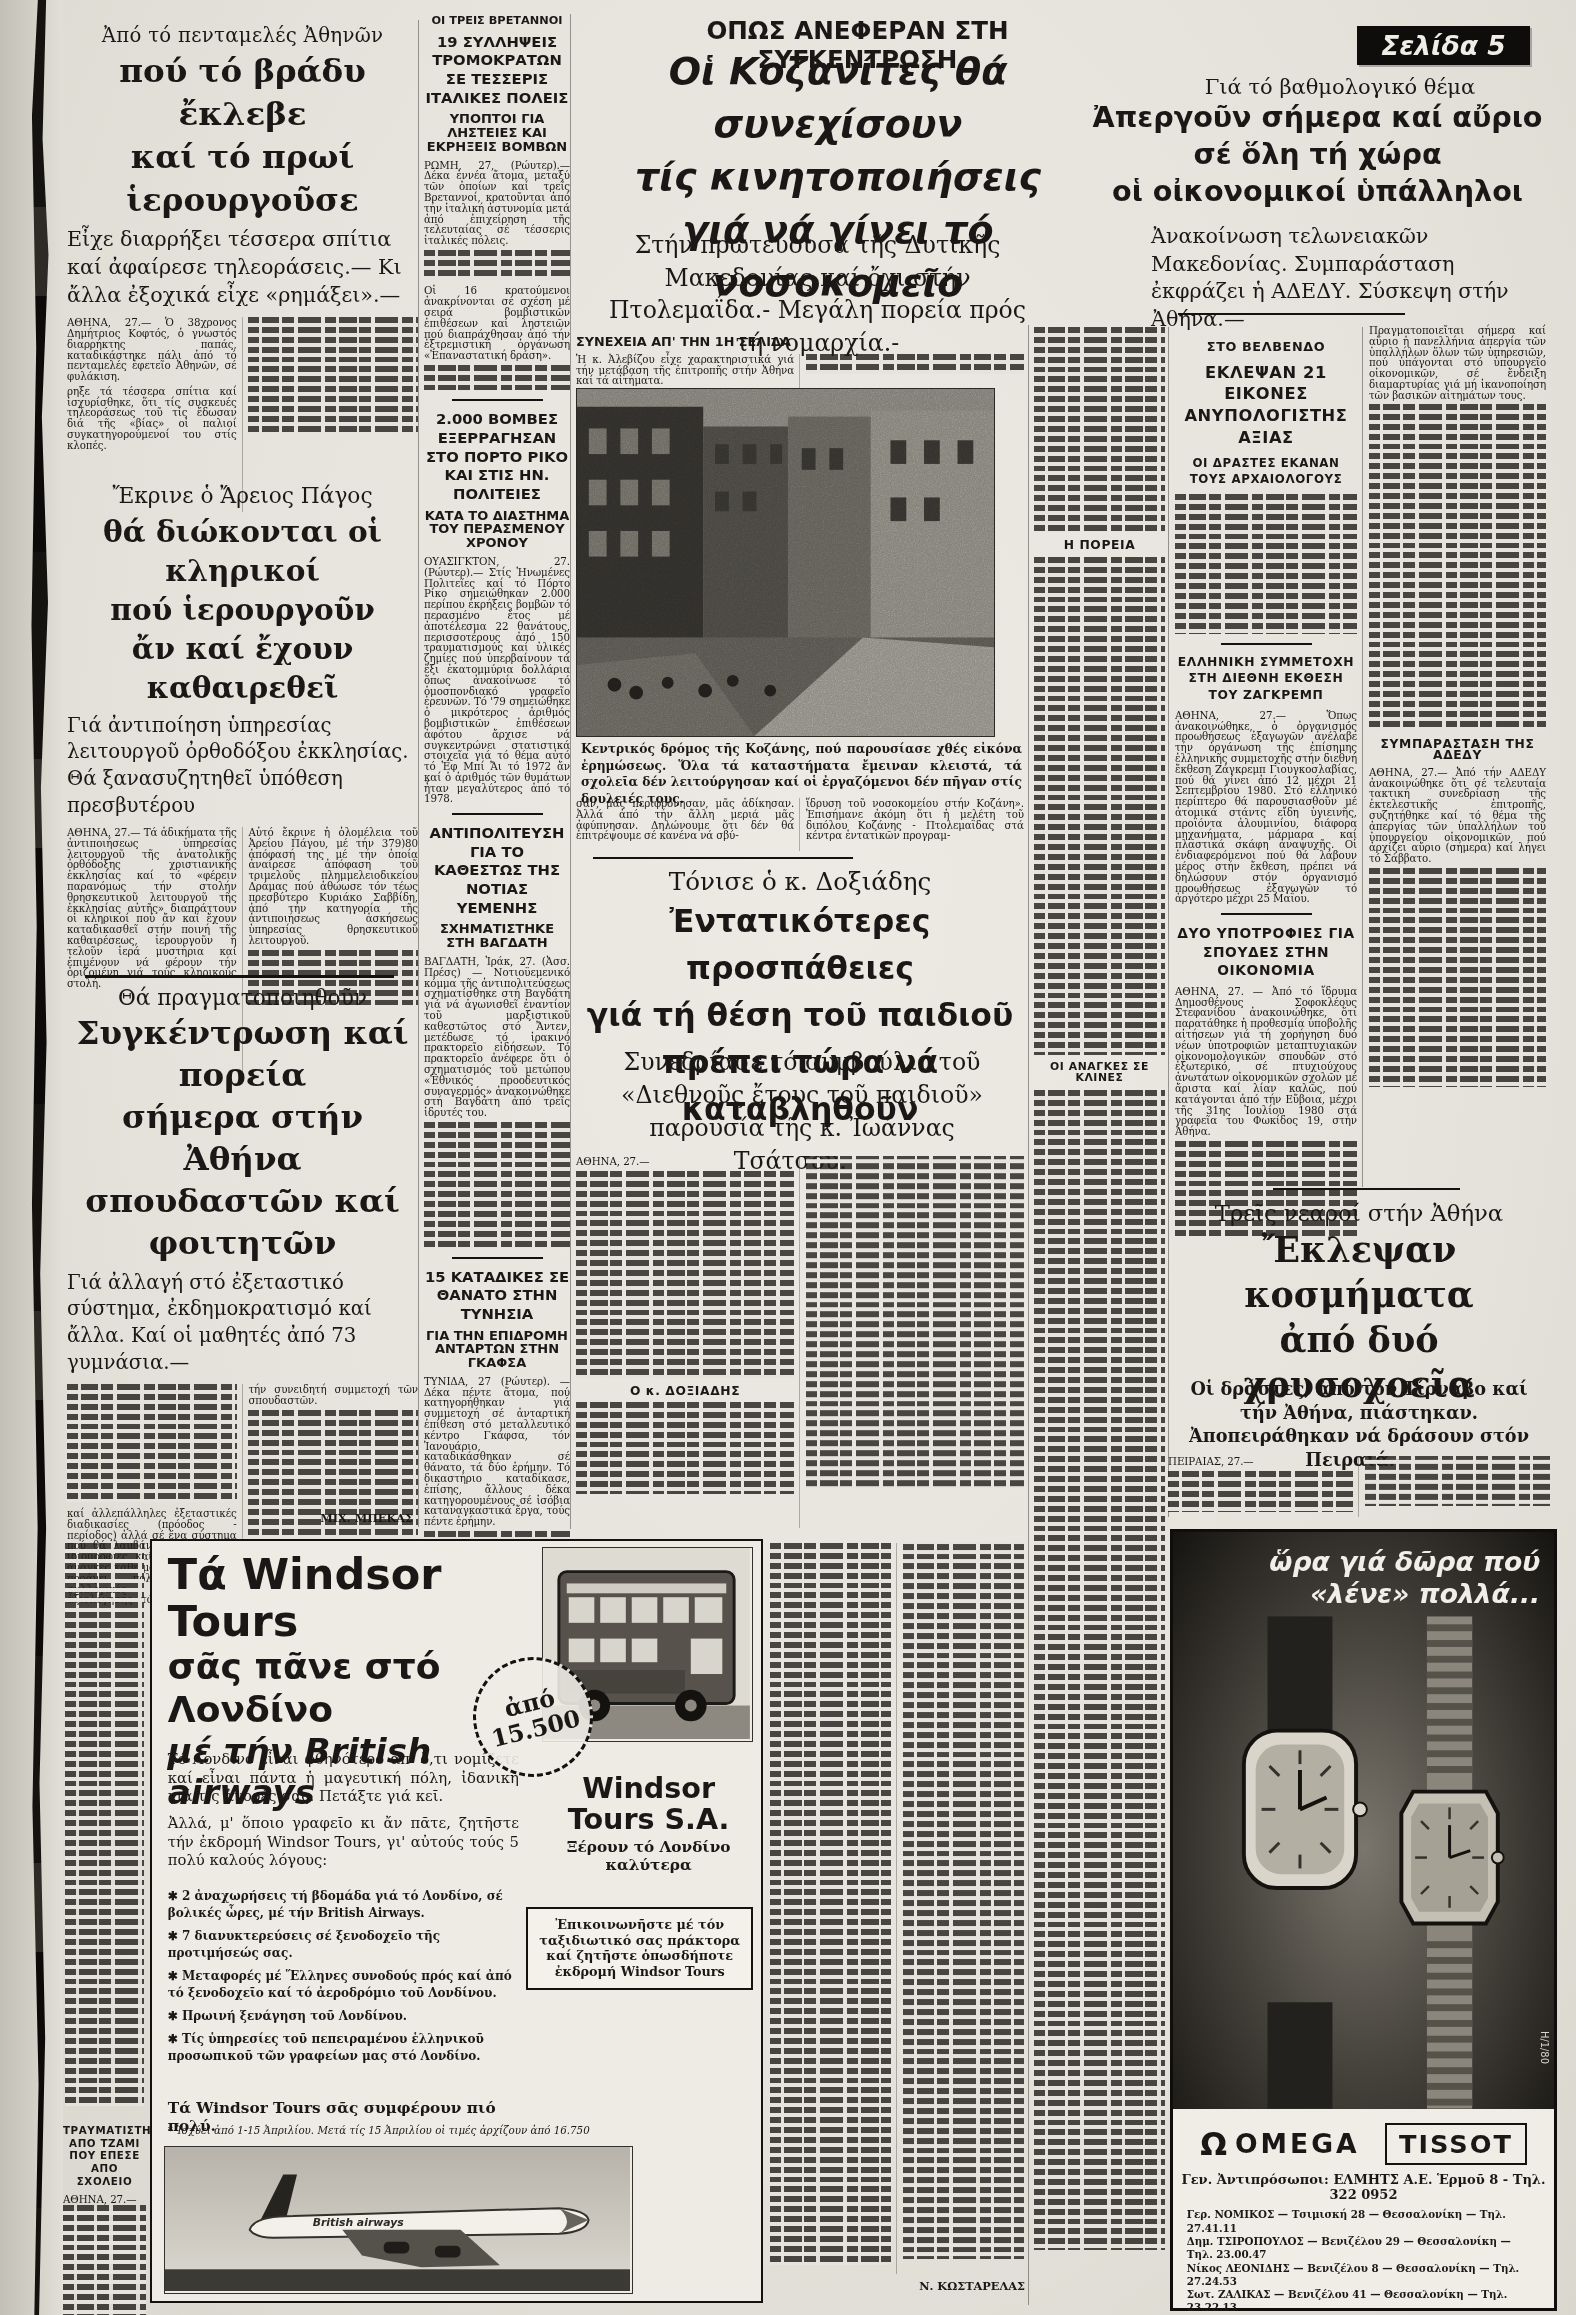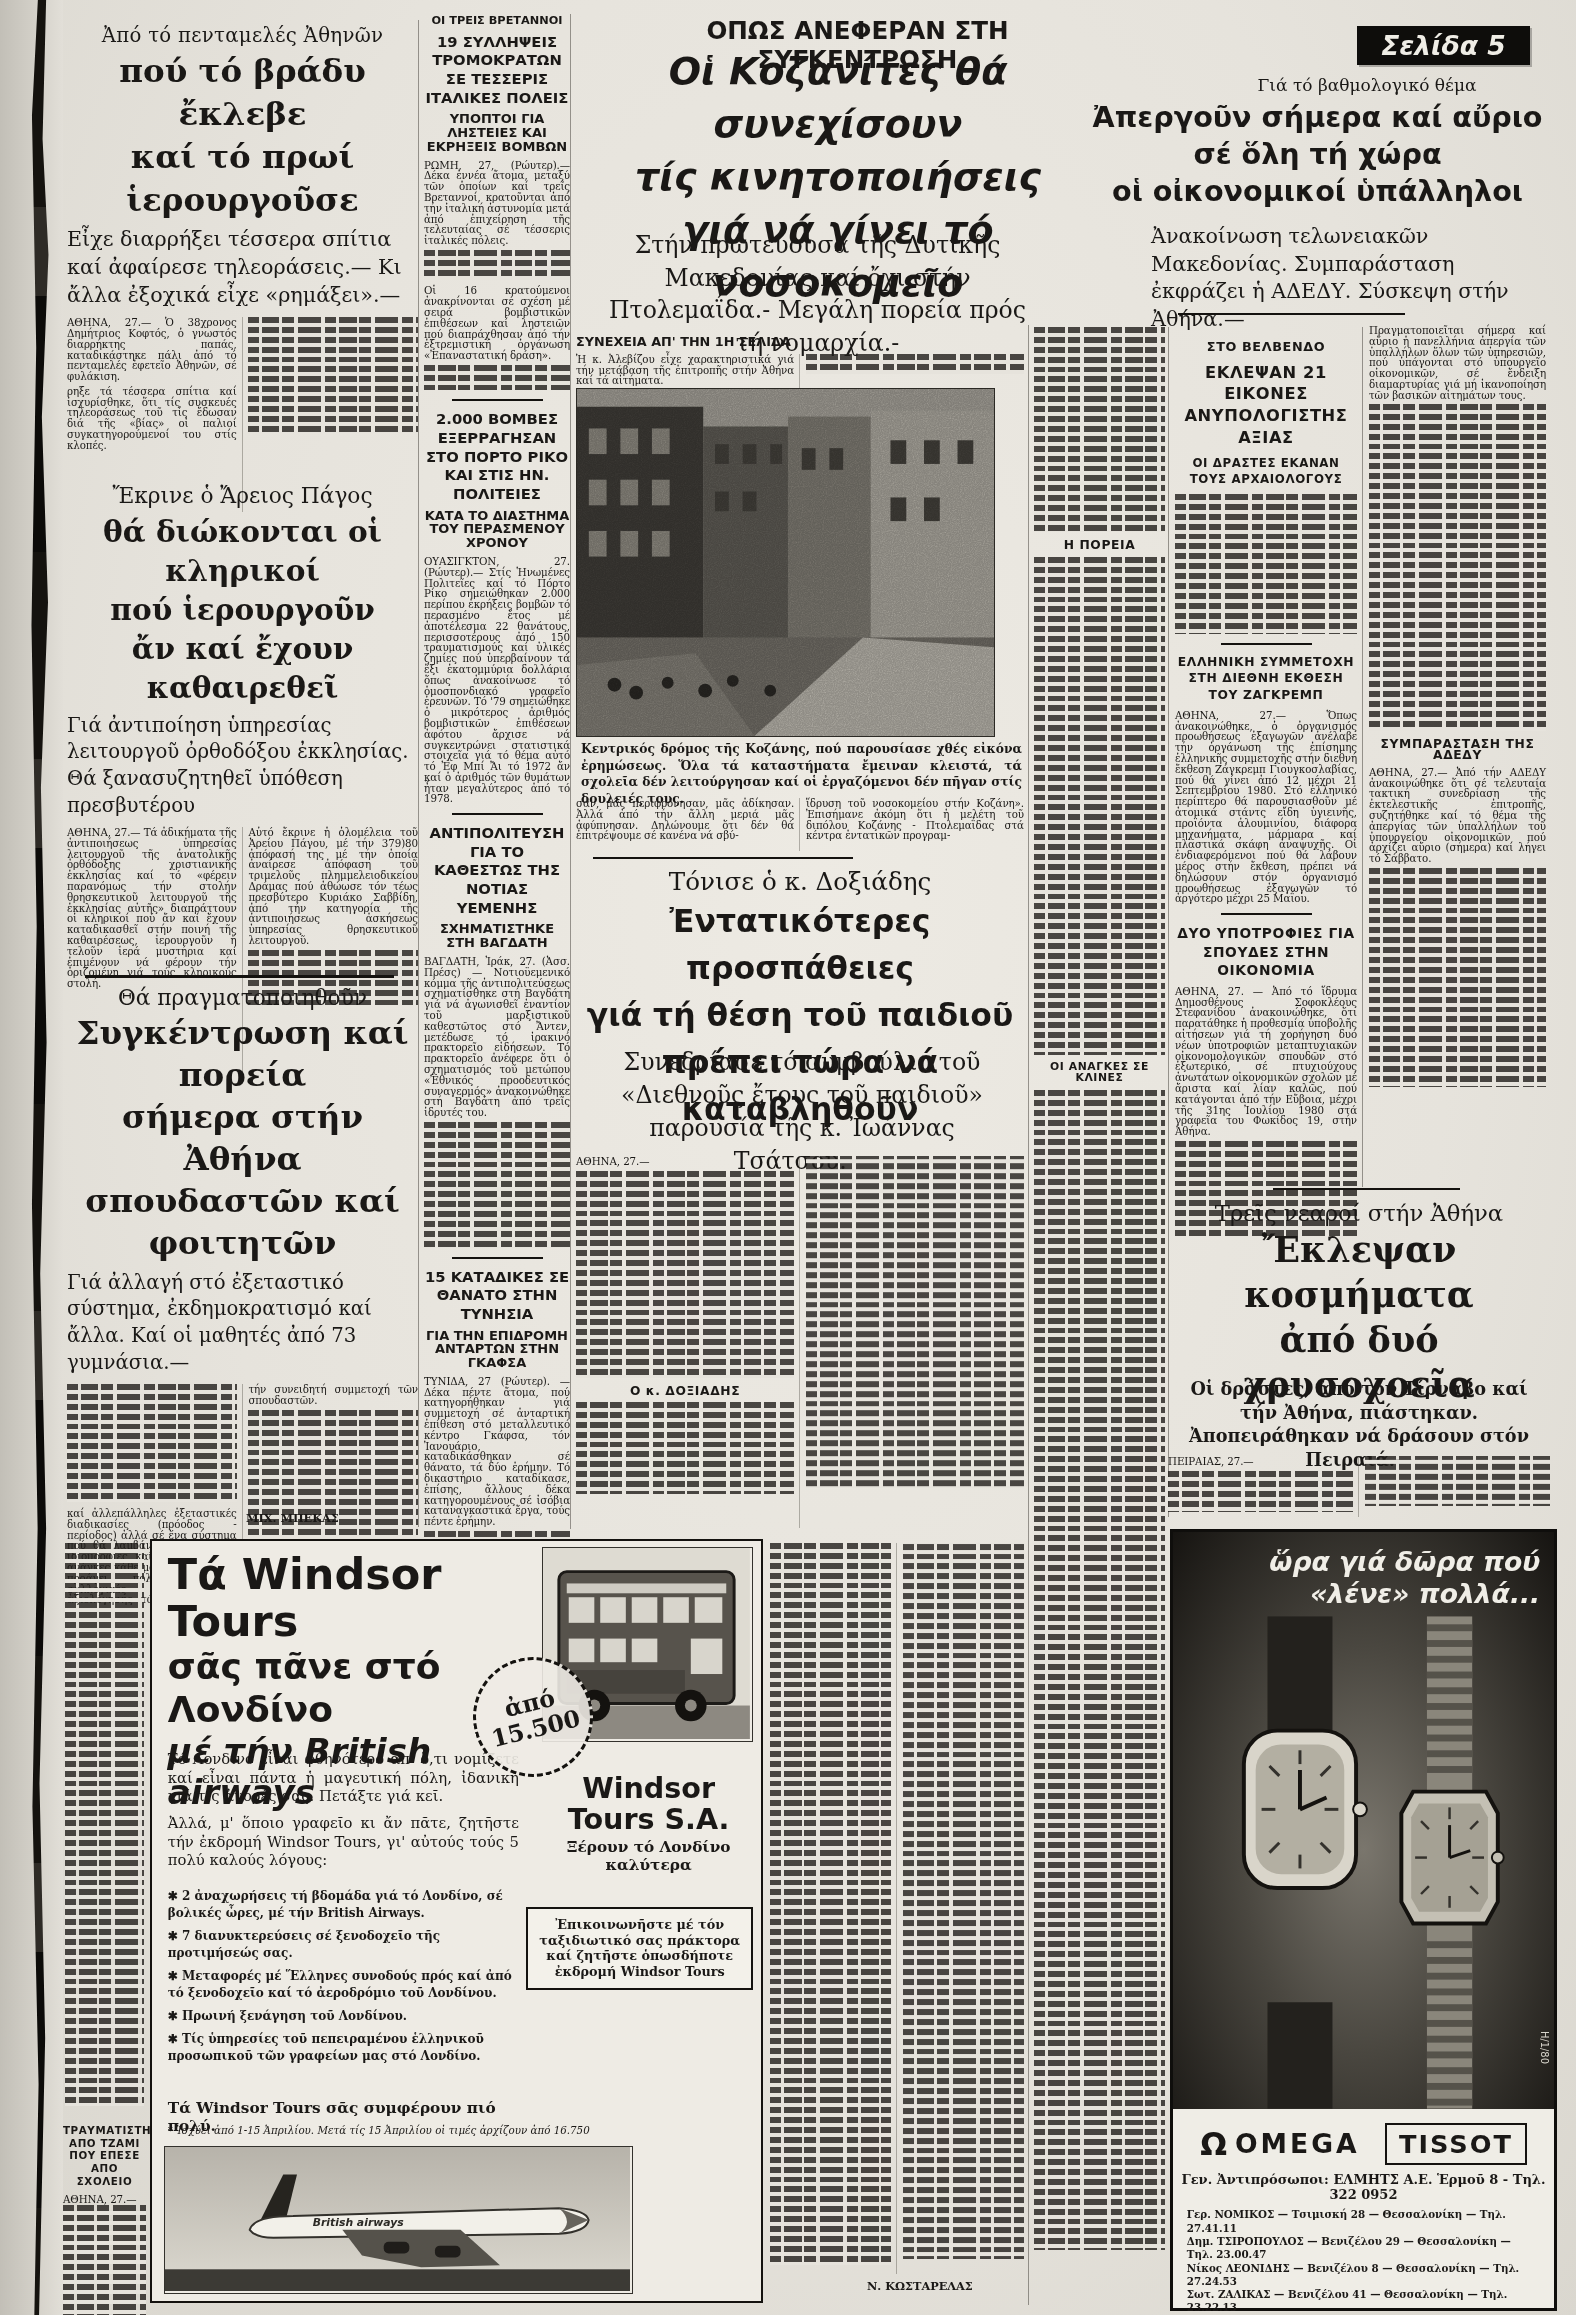--- a/index.html
+++ b/index.html
@@ -25,21 +25,21 @@
   .deck{font-size:20.7px;line-height:27.6px;}
   .body{font-size:10.3px;line-height:10.8px;text-align:justify;letter-spacing:-0.1px;}
   .body p{margin:0 0 3.9px 0;}
   .cols2{column-count:2;column-gap:11.8px;column-rule:1px solid rgba(60,57,50,.35);}
   .fill{background-image:
       repeating-linear-gradient(180deg, rgba(0,0,0,0) 0 5.9px, var(--paper) 5.9px 9.9px),
       repeating-linear-gradient(90deg, rgba(32,29,26,.8) 0 10.8px, rgba(0,0,0,0) 10.8px 13.8px, rgba(32,29,26,.8) 13.8px 31.5px, rgba(0,0,0,0) 31.5px 34px, rgba(32,29,26,.8) 34px 46px, rgba(0,0,0,0) 46px 50px, rgba(32,29,26,.8) 50px 73px, rgba(0,0,0,0) 73px 77px);
       margin-bottom:5.9px;}
   .inhead{font-family:"DejaVu Sans","Liberation Sans",sans-serif;font-weight:bold;font-size:12.3px;
       letter-spacing:0.6px;text-align:center;margin:7.9px 0 5.9px 0;}
-  .sig{font-weight:bold;font-size:11.3px;text-align:left;}
+  .sig{font-weight:bold;font-size:11.3px;text-align:right;}
   .d{margin:8.9px auto;width:91px;height:2px;background:#14120f;}
   .sansb{font-family:"DejaVu Sans","Liberation Sans",sans-serif;font-weight:bold;}
   
   .colb{position:absolute;left:424px;top:13.8px;width:146px;}
   .colb .wkick{font-size:11.3px;text-align:center;margin-bottom:5.9px;}
   .colb .whead{font-size:14.8px;line-height:18.7px;text-align:center;margin-bottom:4.9px;}
   .colb .wdeck{font-size:13px;line-height:13.8px;text-align:center;margin-bottom:5.9px;}
   
   .ncol{position:absolute;}
   
@@ -286,21 +286,21 @@
     <div class="inhead">Ο κ. ΔΟΞΙΑΔΗΣ</div>
     <div class="fill" style="height:424px"></div>
   </div>
 
   <div class="body cols2" style="position:absolute;left:770px;top:1543px;width:254px;height:731px">
     <div class="fill" style="height:1438px"></div>
   </div>
   <div class="sig" style="position:absolute;left:867px;top:2279px;width:158px">Ν. ΚΩΣΤΑΡΕΛΑΣ</div>
 
   <div class="badge">Σελίδα 5</div>
-  <div class="k" style="position:absolute;left:1170px;top:75px;width:394px;font-size:17px">Γιά τό βαθμολογικό θέμα</div>
+  <div class="k" style="position:absolute;left:1143px;top:75px;width:394px;font-size:21px">Γιά τό βαθμολογικό θέμα</div>
   <div class="hl k" style="position:absolute;left:1091px;top:99px;width:453px;font-size:28.6px;line-height:37px;font-family:'DejaVu Sans','Liberation Sans',sans-serif">
     <span>Ἀπεργοῦν σήμερα καί αὔριο</span>
       <span>σέ ὅλη τή χώρα</span>
       <span>οἱ οἰκονομικοί ὑπάλληλοι</span>
   </div>
   <div class="deck" style="position:absolute;left:1151px;top:223px;width:390px;font-size:20.7px;line-height:27.6px">Ἀνακοίνωση τελωνειακῶν Μακεδονίας. Συμπαράσταση ἐκφράζει ἡ ΑΔΕΔΥ. Σύσκεψη στήν Ἀθήνα.—</div>
   <div class="hrule thin" style="left:1178px;top:313px;width:227px"></div>
 
   <div class="ncol body" style="left:1034px;top:327px;width:131px;font-size:9.9px">
     <div class="fill" style="height:205px"></div>

